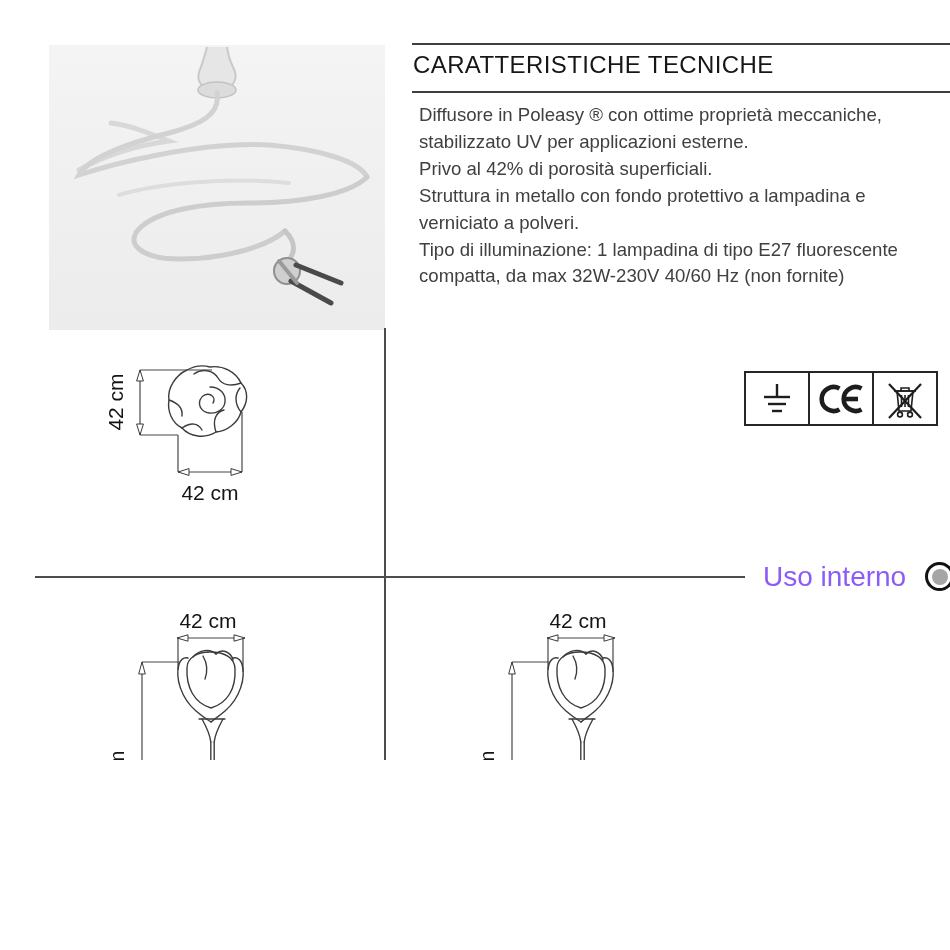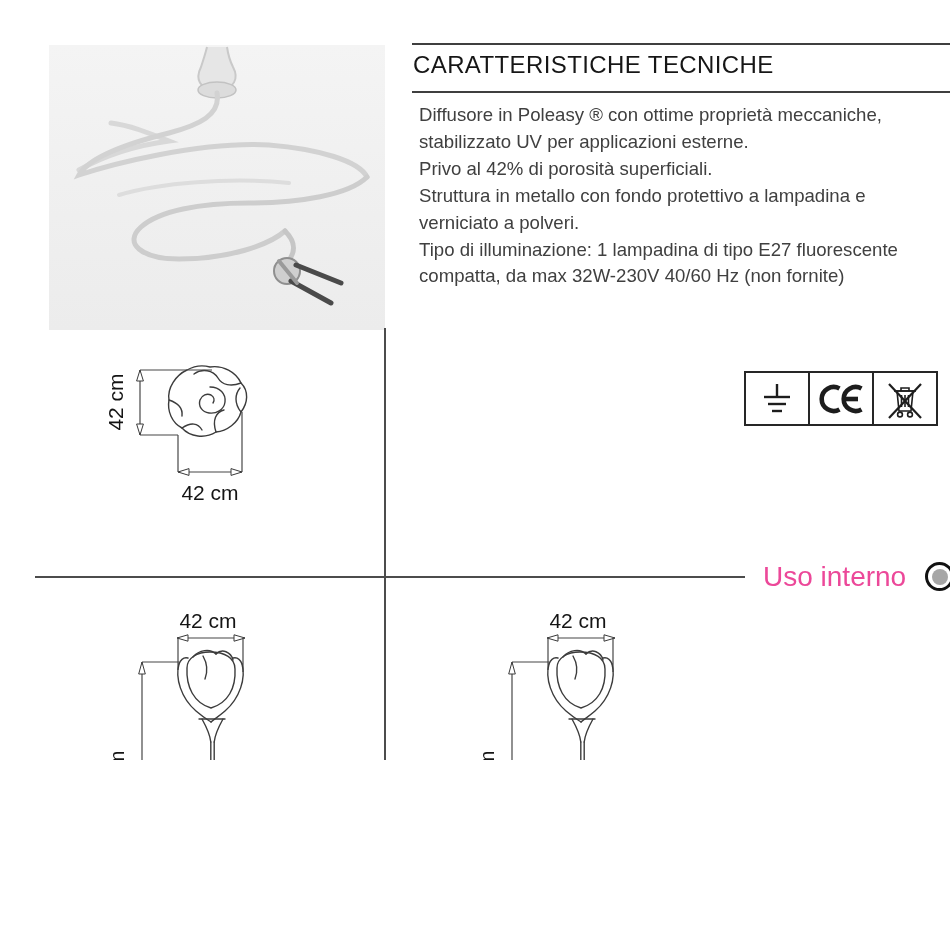--- a/index.html
+++ b/index.html
@@ -21,21 +21,21 @@
   
   .certbox{left:709px;top:371px;width:194px;height:55px;border:2px solid #262626;display:flex;box-sizing:border-box;}
   .certcell{flex:1;display:flex;align-items:center;justify-content:center;border-right:2px solid #262626;}
   .certcell:last-child{border-right:none;}
 
   
   .hdivider{left:0;top:576px;width:710px;height:2px;background:#4c4c4c;}
   .vdivider{left:349px;top:328px;width:2px;height:607px;background:#4c4c4c;}
 
   
-  .uso{left:728px;top:561px;font-size:28px;color:#ec4899;white-space:nowrap;}
+  .uso{left:728px;top:561px;font-size:28px;color:#8b5cf6;white-space:nowrap;}
   .uso-circle{left:890px;top:562px;width:29px;height:29px;border:3px solid #121212;border-radius:50%;
               box-sizing:border-box;display:flex;align-items:center;justify-content:center;}
   .uso-dot{width:16px;height:16px;border-radius:50%;background:#a6a6a6;}
 
   svg text{font-family:"Liberation Sans",sans-serif;fill:#141414;}
   .dim{stroke:#474747;stroke-width:1.2;fill:none;}
   .dimhead{fill:#ffffff;stroke:#3a3a3a;stroke-width:1;}
   .art{stroke:#3c3c3c;stroke-width:1.4;fill:none;stroke-linecap:round;}
   .artfill{stroke:#3c3c3c;stroke-width:1.4;fill:#ffffff;}
   .cert{stroke:#1d1d1d;fill:none;}

